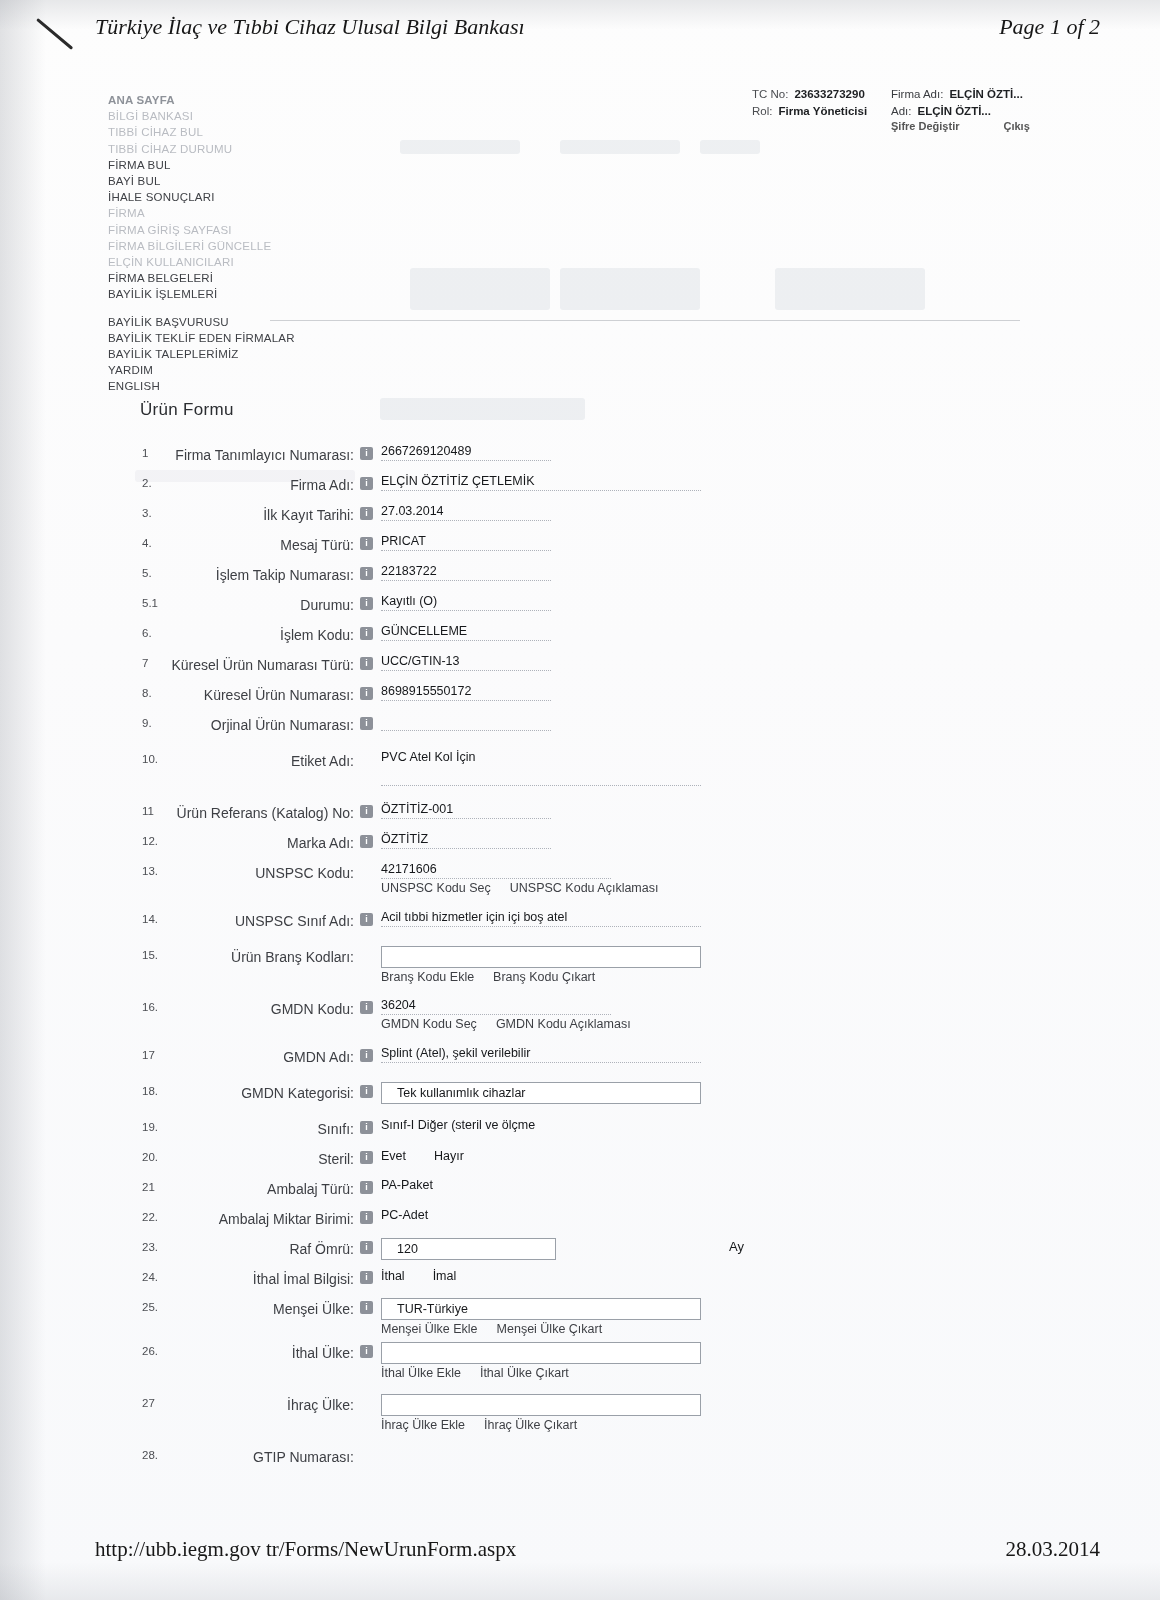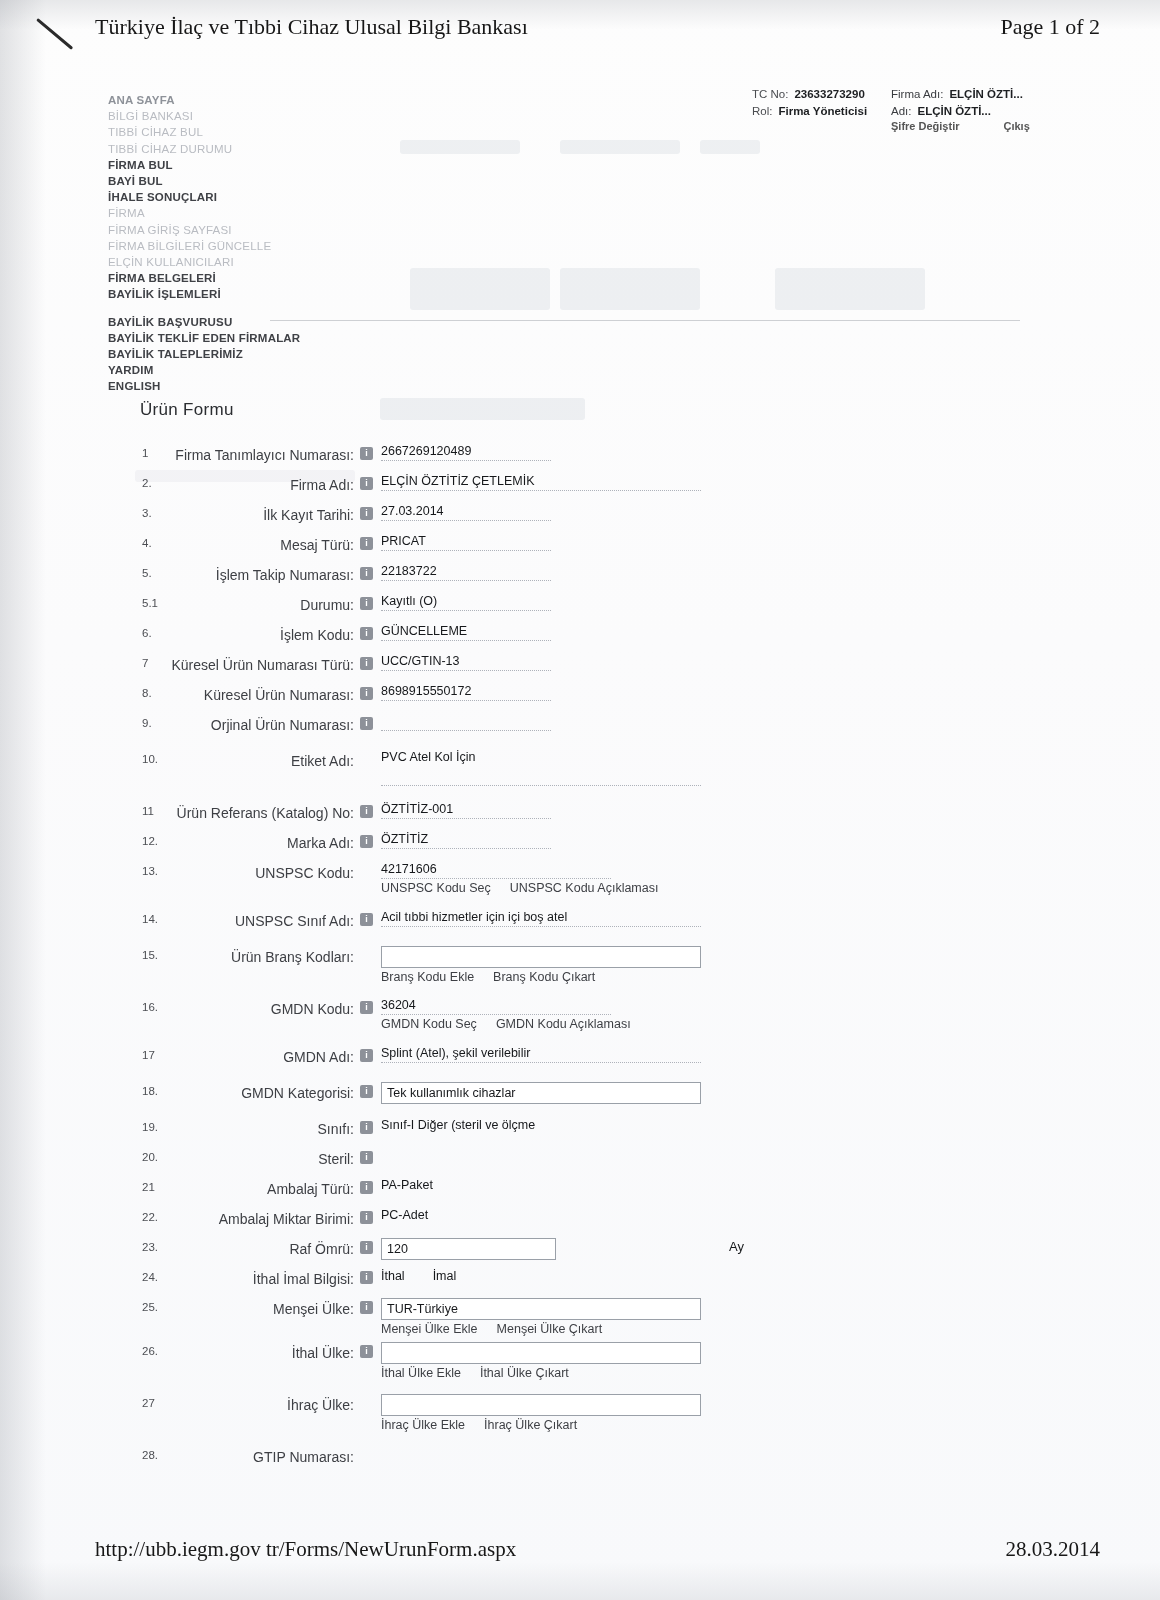--- a/index.html
+++ b/index.html
@@ -54,20 +54,21 @@
   
   .print-header {
     position: absolute;
     top: 14px; left: 95px; right: 60px;
     display: flex;
     justify-content: space-between;
     align-items: flex-end;
     font-family: "Liberation Serif", serif;
     font-size: 22px;
     color: #171717;
+    font-style: italic;
   }
   .print-footer {
     position: absolute;
     bottom: 38px; left: 95px; right: 60px;
     display: flex;
     justify-content: space-between;
     align-items: baseline;
     font-family: "Liberation Serif", serif;
     font-size: 21px;
     color: #171717;
@@ -78,21 +79,21 @@
     position: absolute;
     left: 108px; top: 92px;
     width: 300px;
     font-size: 11.5px;
     letter-spacing: .2px;
     line-height: 16.2px;
     color: #b9bcc2;
   }
   .nav .item { white-space: nowrap; }
   .nav .item.strong { color: #8e9299; font-weight: bold; }
-  .nav .item.dark { color: #3f4146; font-weight: bold; }
+  .nav .item.dark { color: #3f4146; font-weight: normal; }
   .nav .gap { height: 11px; }
 
   
   .account {
     position: absolute;
     left: 752px; top: 86px;
     font-size: 11.5px;
     color: #3a3c40;
     line-height: 17px;
   }
@@ -193,21 +194,21 @@
     color: #16181b;
     min-height: 17px;
   }
   .underline.w230 { width: 230px; }
   .underline.w320 { width: 320px; }
   .underline.plain { border-bottom: none; }
   .boxed {
     border: 1px solid #9aa0a8;
     height: 22px;
     line-height: 20px;
-    padding: 0 5px;
+    padding: 0 15px;
     font-size: 12.5px;
     color: #16181b;
     background: #fff;
   }
   .boxed.w320 { width: 320px; }
   .boxed.w175 { width: 175px; }
   .sublinks {
     font-size: 12.5px;
     color: #3d3f44;
     margin-top: 2px;
@@ -499,20 +500,26 @@
       <div class="info-icon">i</div>
       <div class="field">
         <div class="underline plain w320">Sınıf-I Diğer (steril ve ölçme</div>
       </div>
     </div>
 
     <div class="frow h28">
       <div class="num">20.</div>
       <div class="lab">Steril:</div>
       <div class="info-icon">i</div>
+      <div class="field">
+        <div class="inline-opts">
+          <span>Evet</span>
+          <span>Hayır</span>
+        </div>
+      </div>
     </div>
 
     <div class="frow h28">
       <div class="num">21</div>
       <div class="lab">Ambalaj Türü:</div>
       <div class="info-icon">i</div>
       <div class="field">
         <div class="underline plain">PA-Paket</div>
       </div>
     </div>

